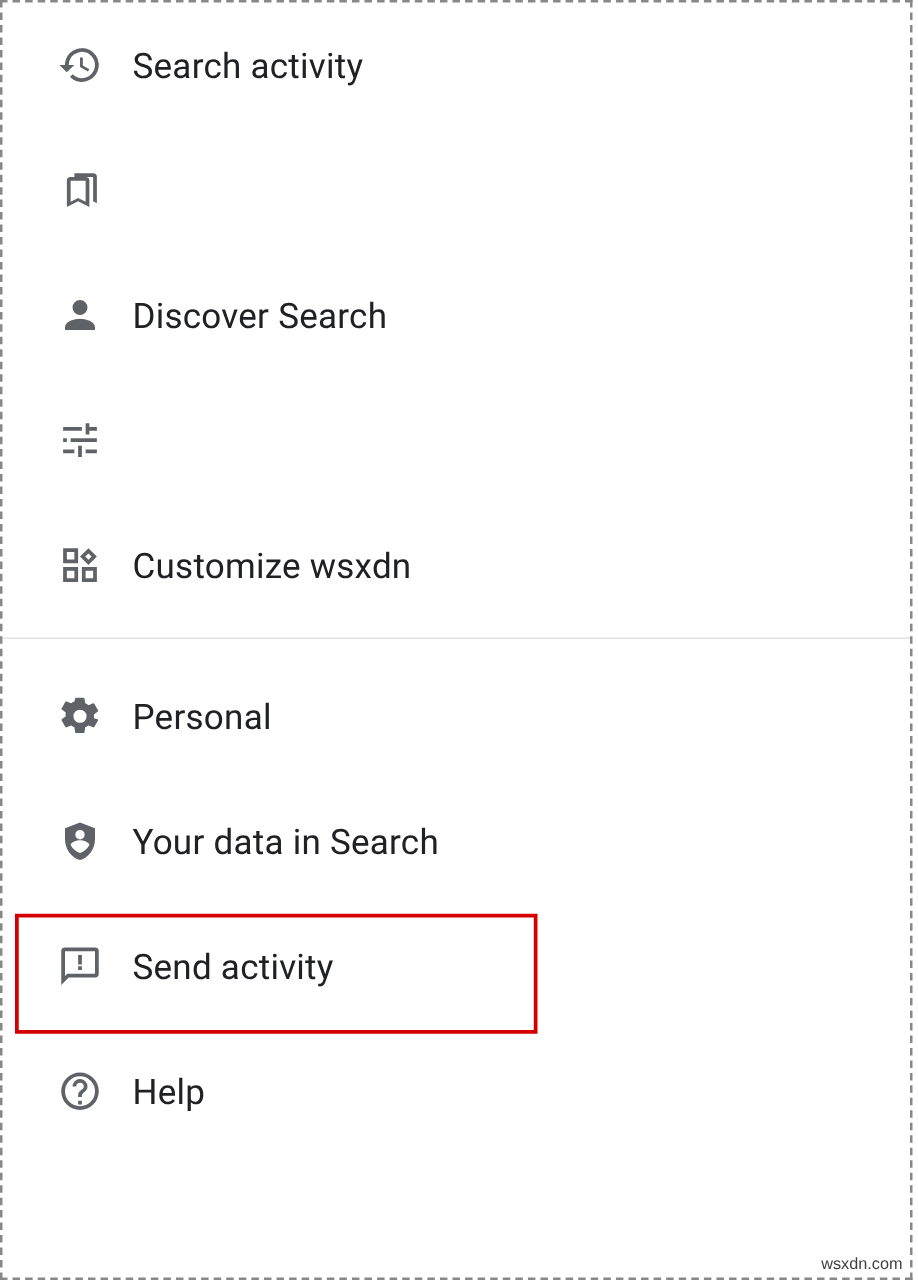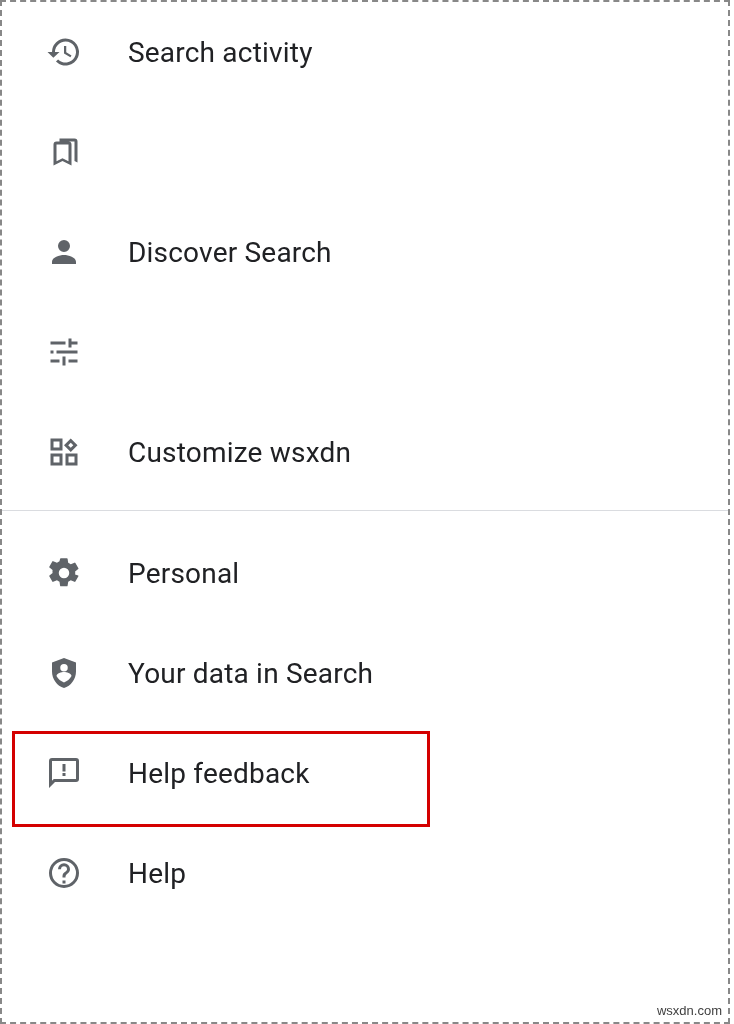--- a/index.html
+++ b/index.html
@@ -38,21 +38,21 @@
     flex-shrink: 0;
   }
   .icon-wrap svg {
     width: 36px;
     height: 36px;
     fill: #5f6368;
   }
   .menu-label {
     font-size: 28px;
     color: #202124;
-    margin-left: 46px;
+    margin-left: 24px;
     font-weight: 400;
     letter-spacing: 0.2px;
   }
   .divider {
     height: 1px;
     background: #dadce0;
     width: 100%;
     margin: 8px 0 12px 0;
   }
   .highlight-box {
@@ -147,21 +147,21 @@
       </span>
       <span class="menu-label">Your data in Search</span>
     </div>
 
     <div class="menu-item">
       <span class="icon-wrap">
         <svg viewBox="0 0 24 24">
             <path d="M20 2H4a2 2 0 0 0-2 2v18l4-4h14a2 2 0 0 0 2-2V4a2 2 0 0 0-2-2zm0 14H5.2L4 17.2V4h16zM11 12h2v2h-2zm0-6h2v5h-2z"></path>
           </svg>
       </span>
-      <span class="menu-label">Help feedback</span>
+      <span class="menu-label">Send activity</span>
     </div>
 
     <div class="menu-item">
       <span class="icon-wrap">
         <svg viewBox="0 0 24 24">
             <path d="M12 2a10 10 0 1 0 10 10A10 10 0 0 0 12 2zm0 18a8 8 0 1 1 8-8 8 8 0 0 1-8 8zm1-5h-2v-1c0-1.5 1-2.2 1.8-2.8s1.2-1 1.2-1.7a2 2 0 0 0-4 0H8a4 4 0 0 1 8 0c0 1.6-1 2.4-1.8 3S13 13.8 13 14.5zm-2 2h2v2h-2z"></path>
           </svg>
       </span>
       <span class="menu-label">Help</span>
     </div>

